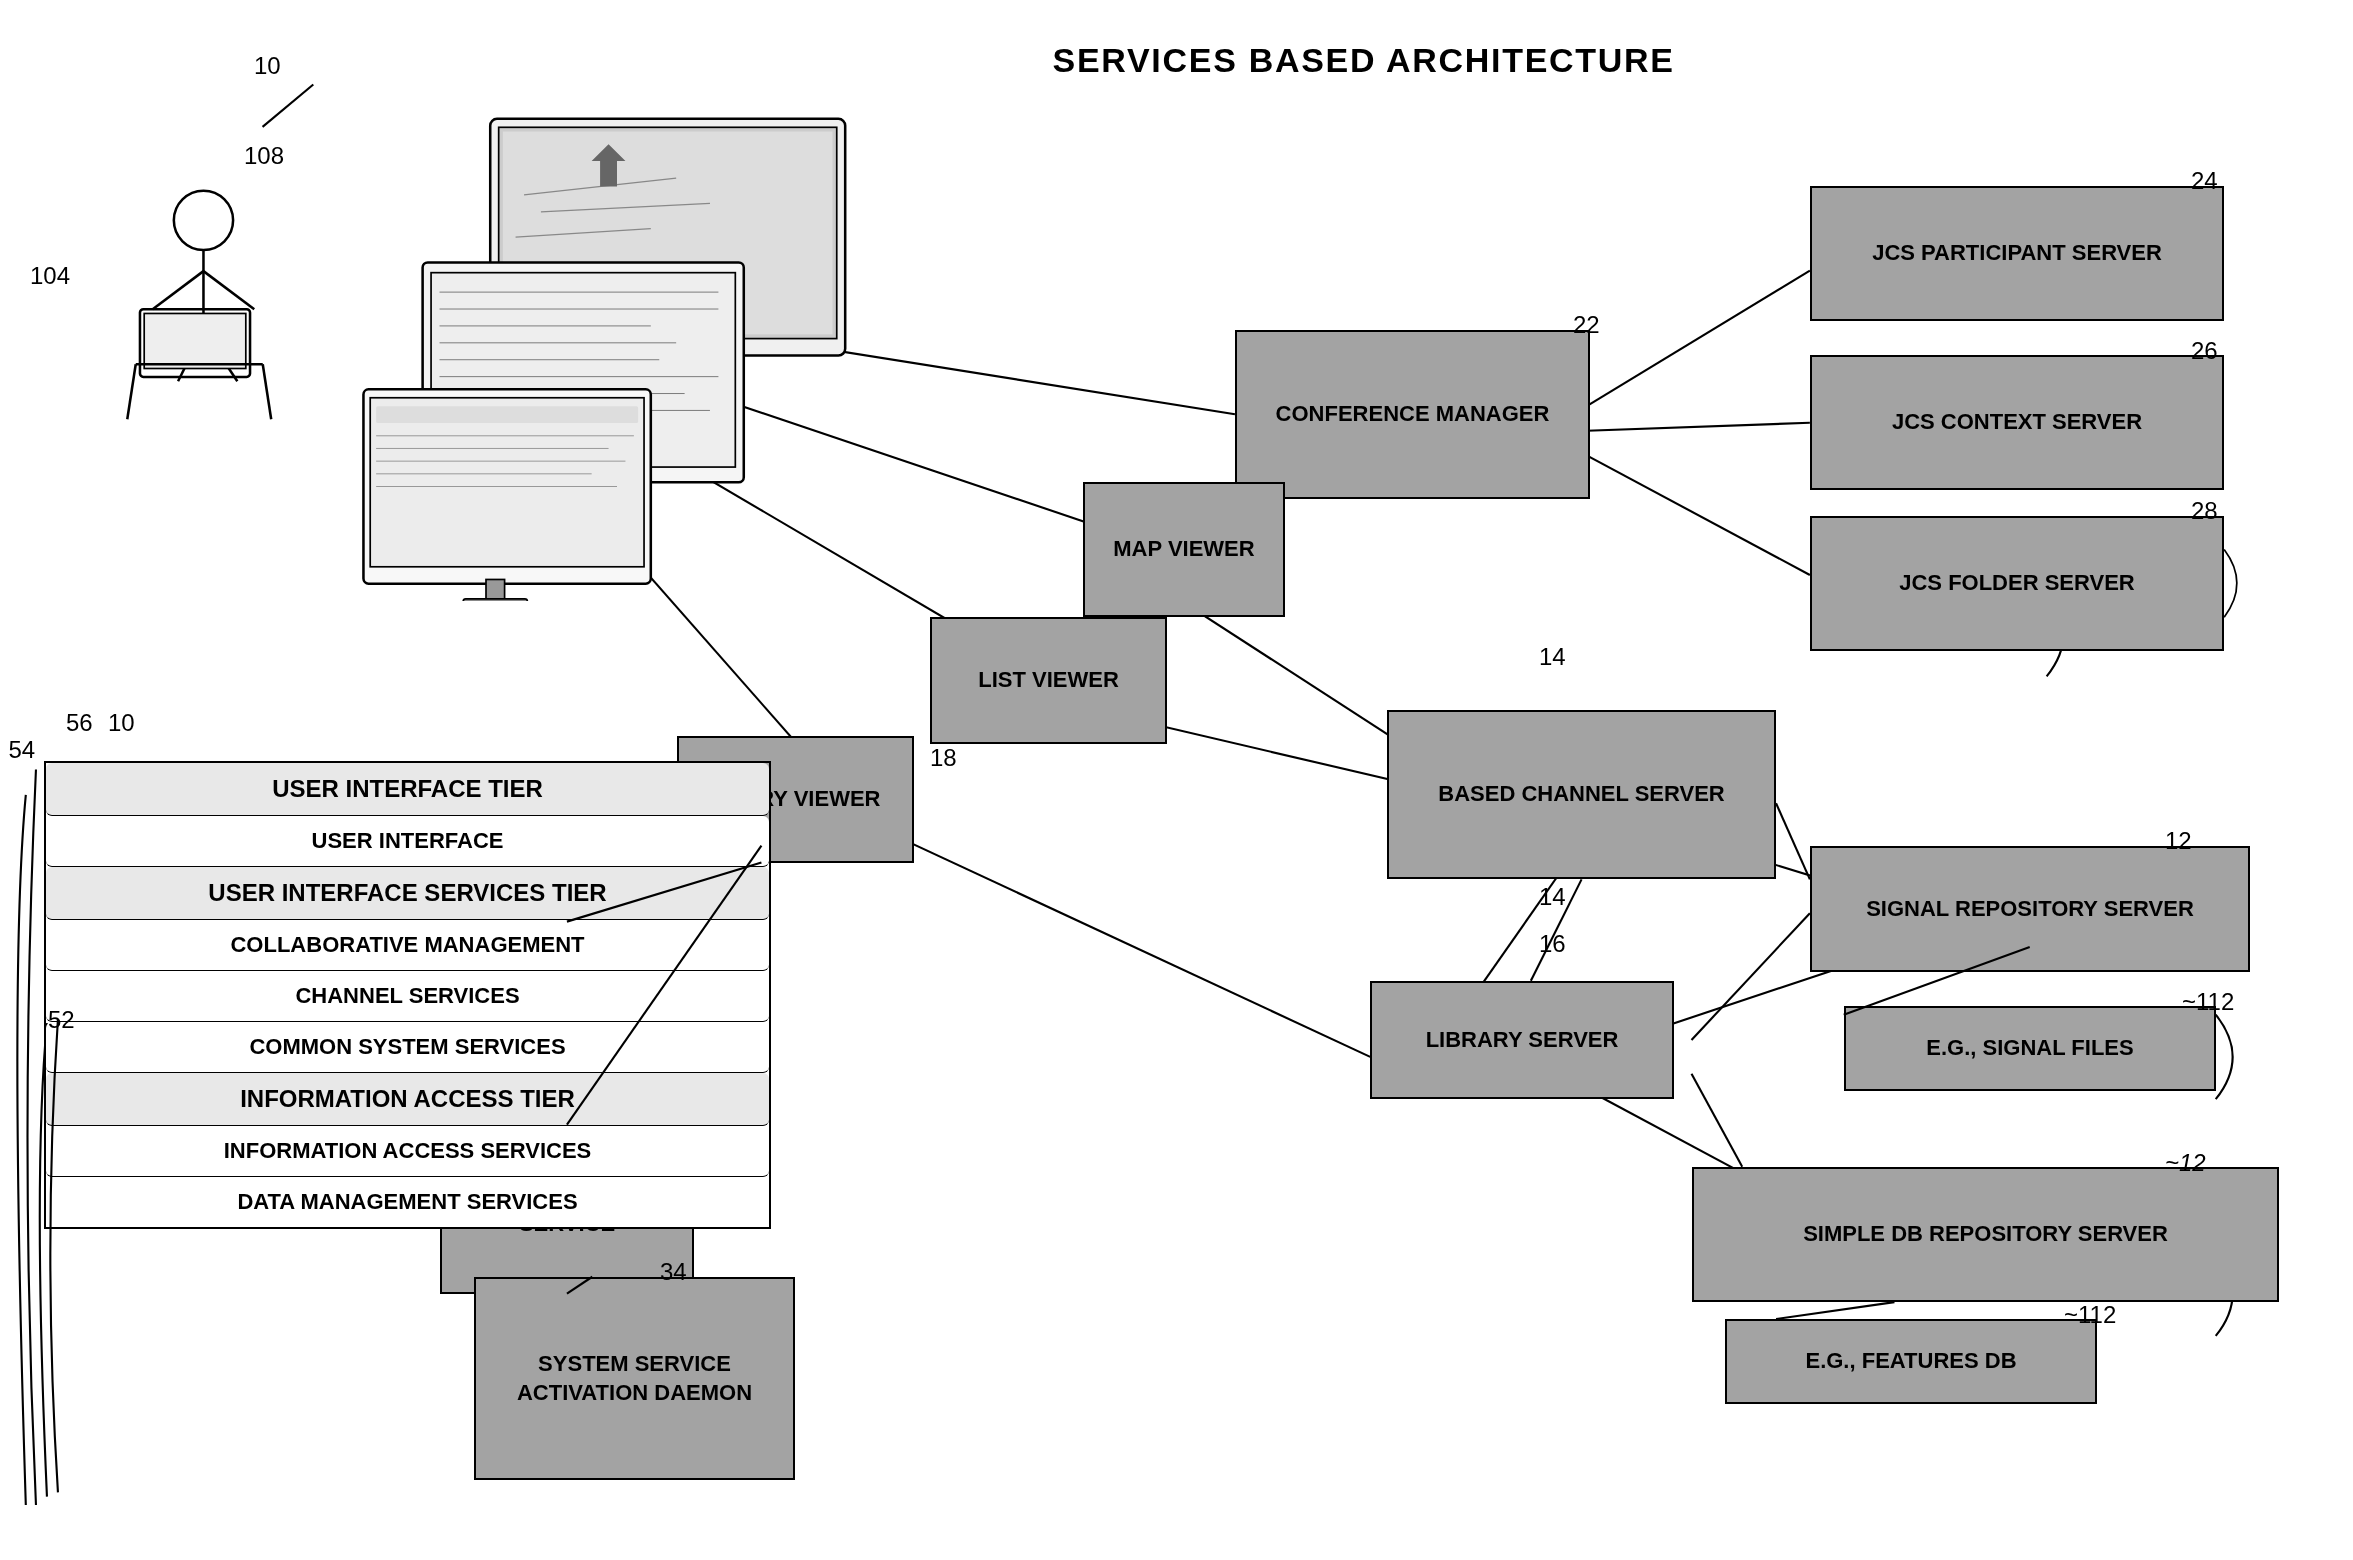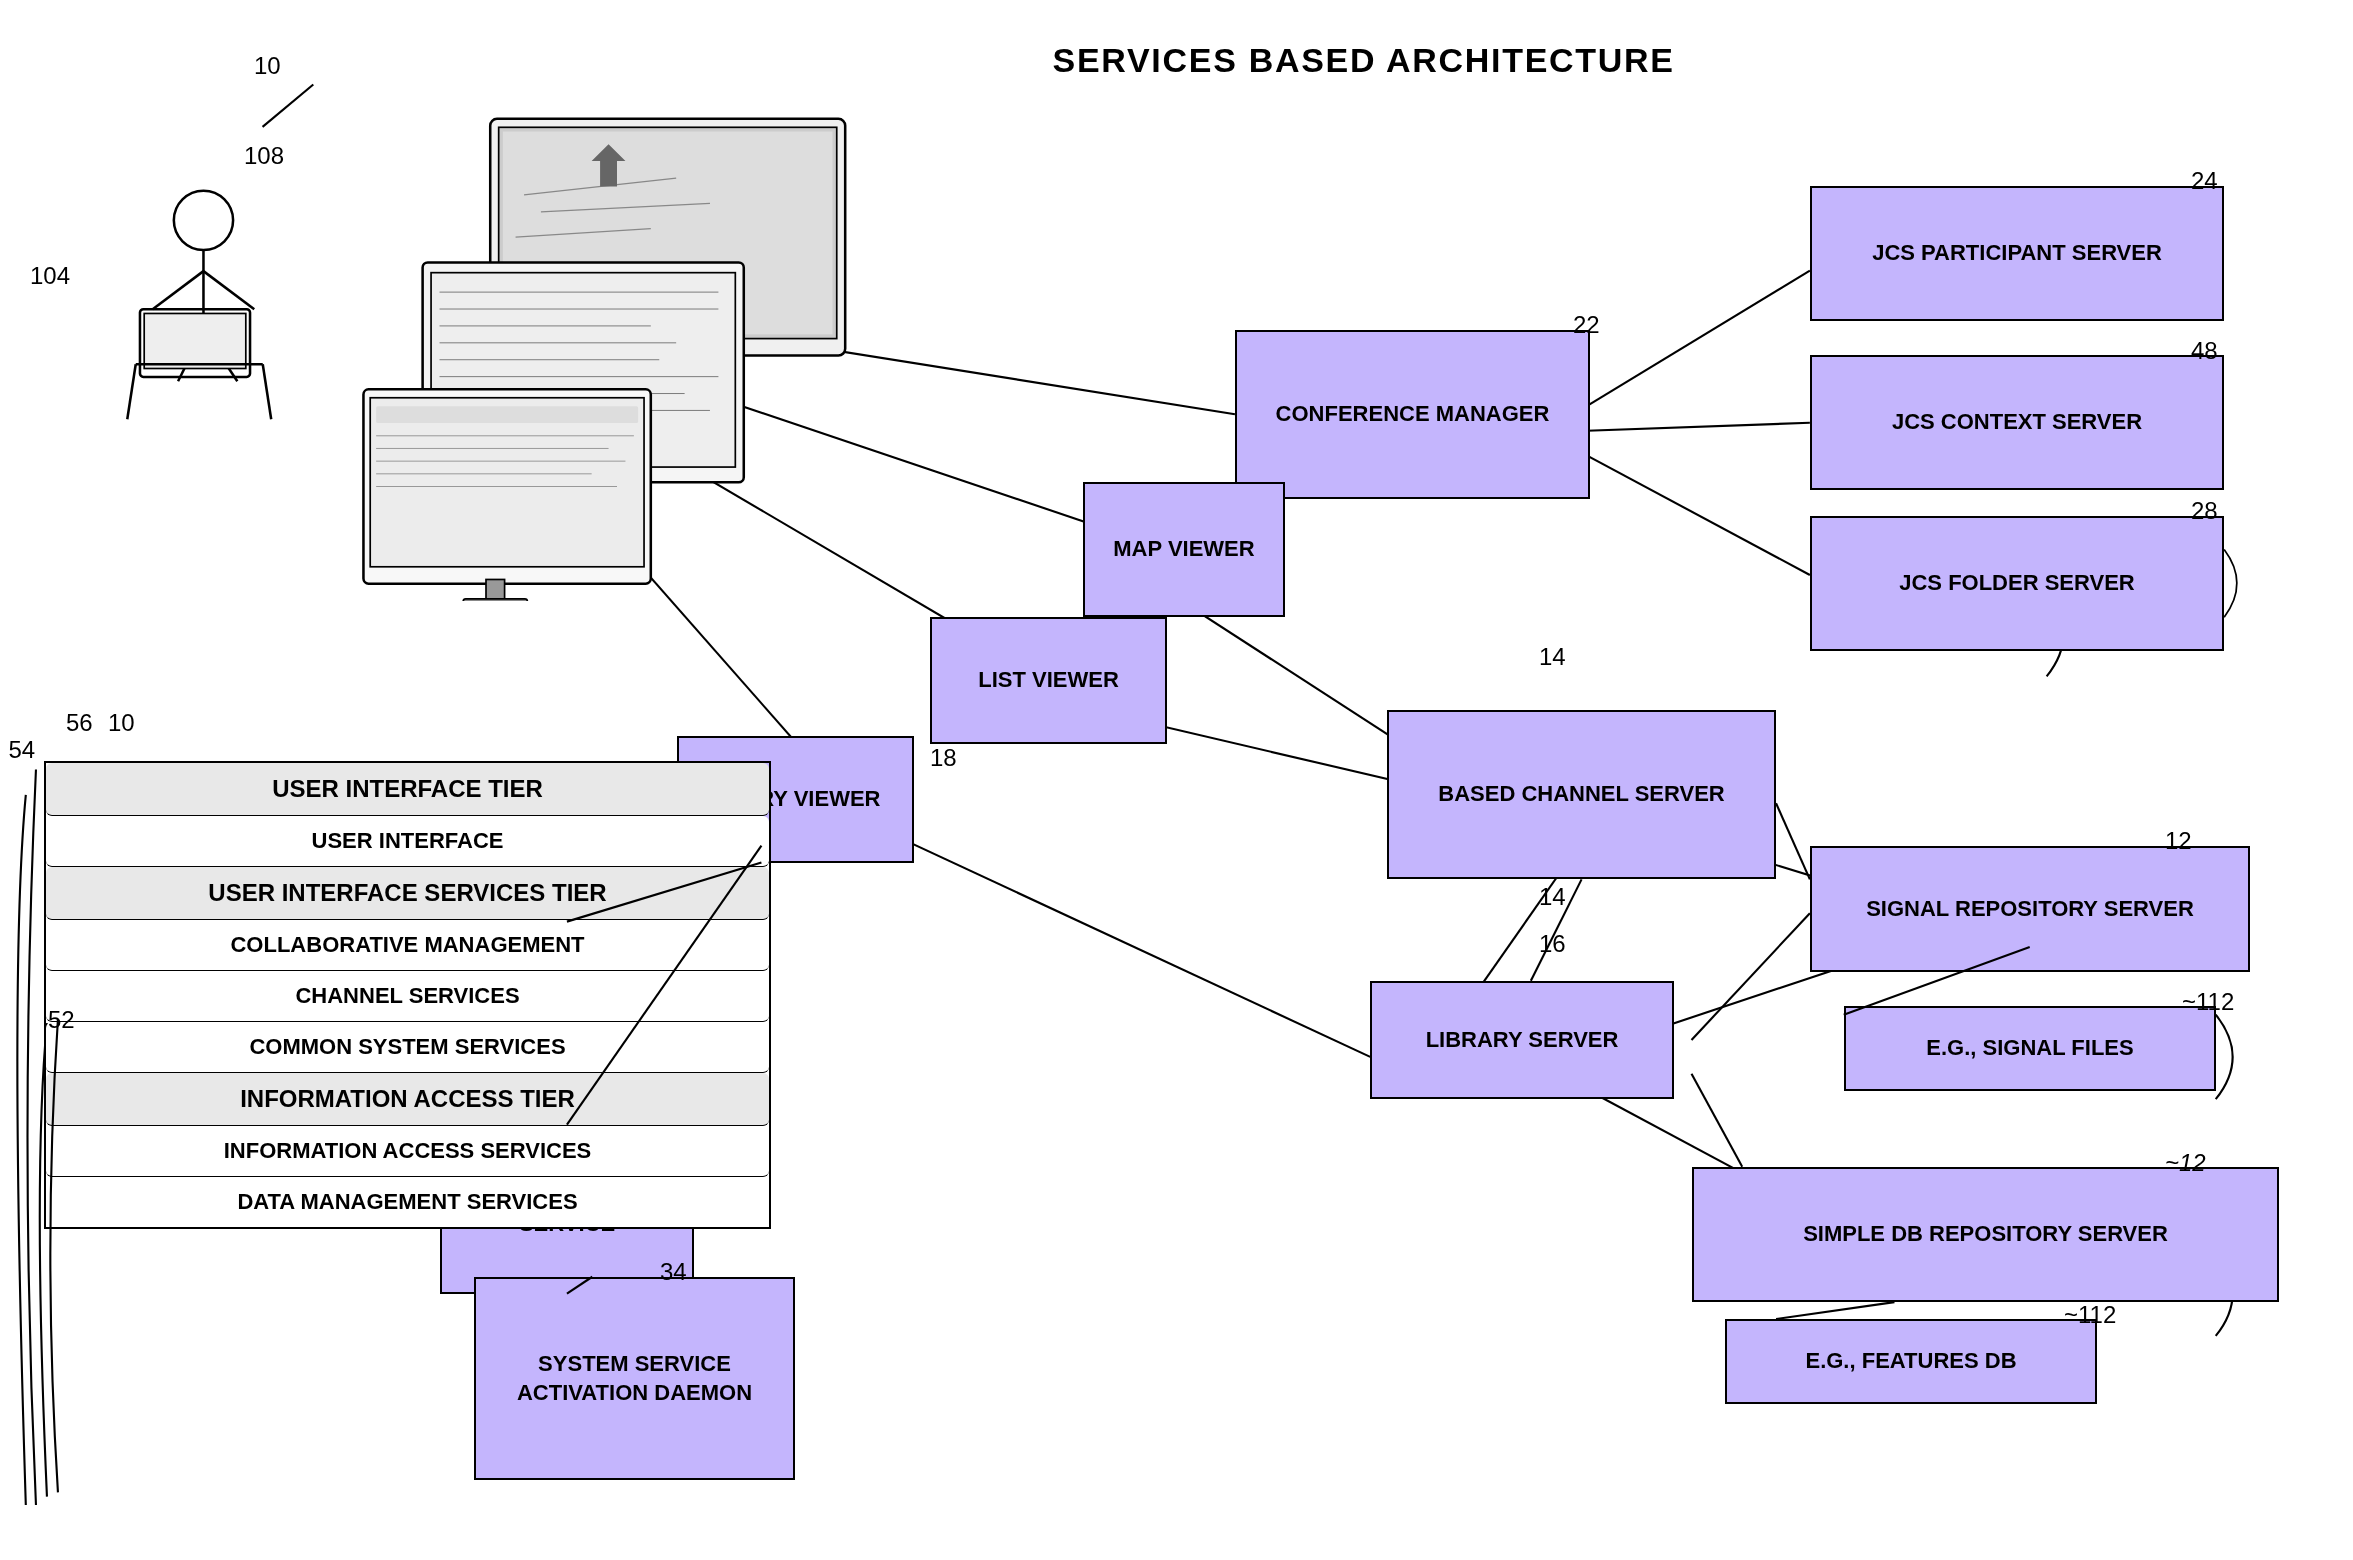--- a/index.html
+++ b/index.html
@@ -28,21 +28,21 @@
     
     .ref-label {
       position: absolute;
       font-size: 24px;
       font-weight: normal;
     }
     
     .box {
       position: absolute;
       border: 2.5px solid #000;
-      background: #c4b5fd;
+      background: #a3a3a3;
       display: flex;
       align-items: center;
       justify-content: center;
       text-align: center;
       font-size: 22px;
       font-weight: bold;
       line-height: 1.3;
       padding: 6.8px;
     }
     
@@ -247,21 +247,21 @@
   <div class="ref-label" style="top:883px; left:1539px;">14</div>
 
   <div class="box" style="top:186px; left:1810px; width:414px; height:135px;">JCS PARTICIPANT
 SERVER</div>
 
   <div class="ref-label" style="top:167px; left:2191px;">24</div>
 
   <div class="box" style="top:355px; left:1810px; width:414px; height:135px;">JCS CONTEXT
 SERVER</div>
 
-  <div class="ref-label" style="top:337px; left:2191px;">48</div>
+  <div class="ref-label" style="top:337px; left:2191px;">26</div>
 
   <div class="box" style="top:516px; left:1810px; width:414px; height:135px;">JCS FOLDER
 SERVER</div>
 
   <div class="ref-label" style="top:497px; left:2191px;">28</div>
 
   <div class="box" style="top:846px; left:1810px; width:440px; height:126px;">SIGNAL REPOSITORY
 SERVER</div>
 
   <div class="ref-label" style="top:827px; left:2165px;">12</div>

